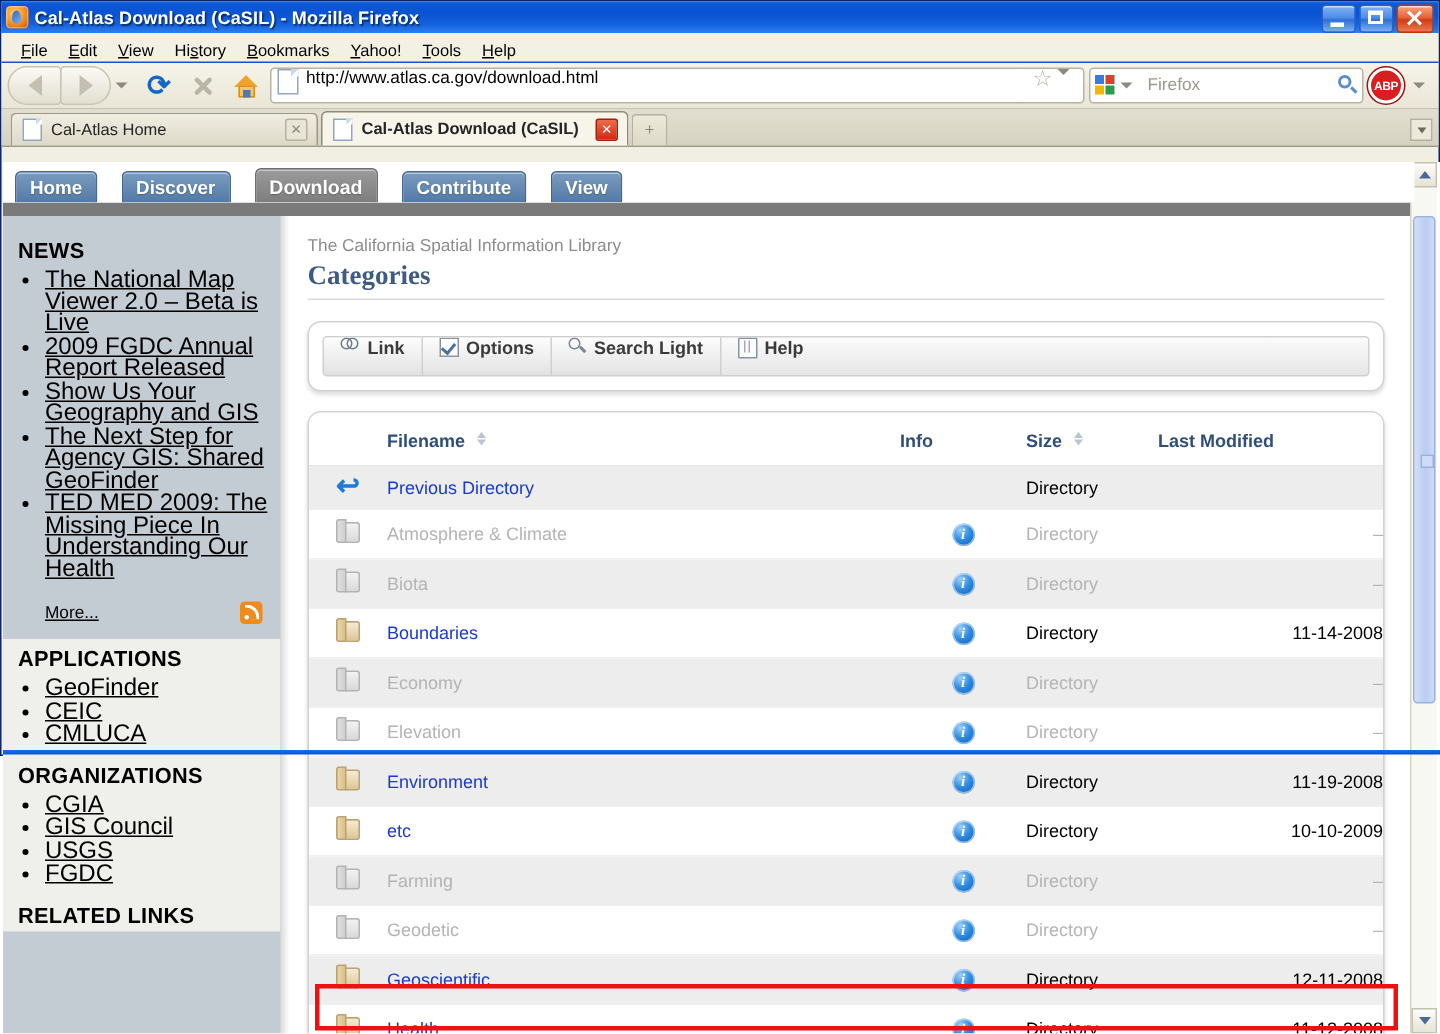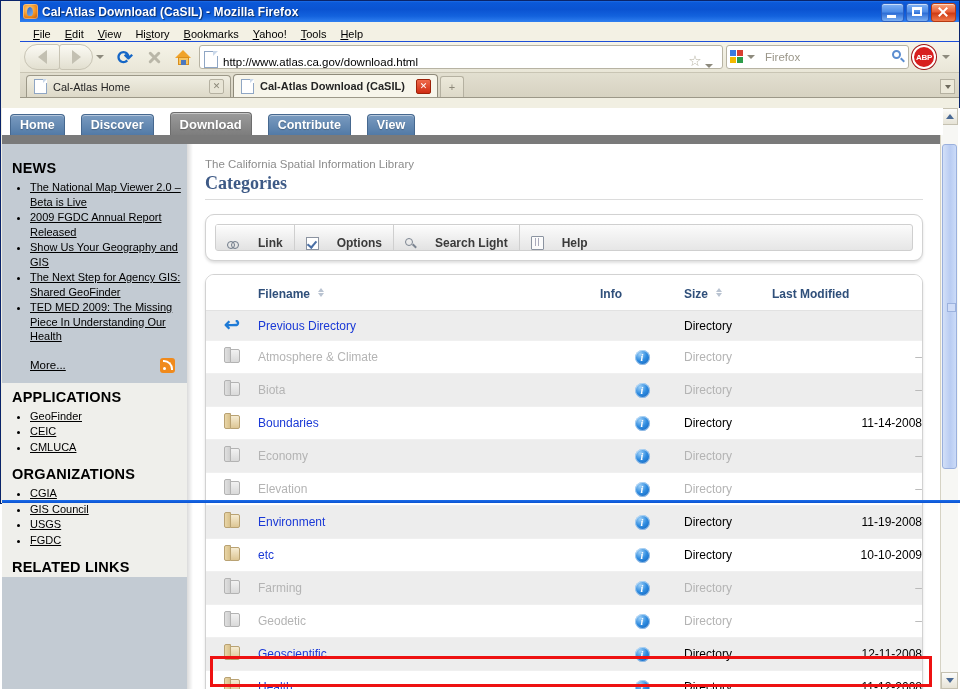--- a/index.html
+++ b/index.html
@@ -2,21 +2,21 @@
 <html><head>
 <meta charset="utf-8">
 <style>
   html,body{margin:0;padding:0;}
   body{
     width:960px;height:689px;overflow:hidden;
     font-family:"Liberation Sans", sans-serif;
     background:#ffffff;
     -webkit-font-smoothing:antialiased;
   }
-  .app{position:relative;width:960px;height:504px;box-sizing:border-box;border:1px solid #0a246a;background:#f1efe2;padding-left:19px;}
+  .app{position:relative;width:960px;height:504px;box-sizing:border-box;border:1px solid #0a246a;background:#f1efe2;}
 
   
   .titlebar{
     height:21px;
     background:linear-gradient(to bottom,#1c6ce8 0%,#0b58d8 8%,#0a53d2 40%,#1362dd 72%,#2f7ff0 100%);
     display:flex;align-items:center;padding:0 2px 0 3px;position:relative;
   }
   .title-ico{width:15px;height:15px;border-radius:3px;margin-right:4px;position:relative;flex:0 0 auto;
     background:radial-gradient(circle at 40% 35%,#ffd27f 0%,#ef8b1c 55%,#b4510a 100%);
     box-shadow:inset 0 0 0 1px rgba(255,255,255,.35);}
@@ -52,21 +52,21 @@
   .tinydd{width:0;height:0;border-left:4px solid transparent;border-right:4px solid transparent;border-top:4px solid #8d8a7d;margin:0 5px 0 3px;}
   .iconbtn{width:26px;height:24px;display:flex;align-items:center;justify-content:center;position:relative;}
   .reload{font-size:19px;color:#1566c6;font-weight:bold;line-height:1;}
   .stopx{position:relative;width:15px;height:15px;}
   .stopx:before,.stopx:after{content:"";position:absolute;left:0;top:6px;width:15px;height:3px;background:#b9b6a8;border-radius:2px;}
   .stopx:before{transform:rotate(45deg);} .stopx:after{transform:rotate(-45deg);}
   .homeico{width:17px;height:15px;position:relative;}
   .homeico .roof{position:absolute;left:0;top:0;width:0;height:0;border-left:8.5px solid transparent;border-right:8.5px solid transparent;border-bottom:8px solid #f0a32a;}
   .homeico .body{position:absolute;left:3px;top:7px;width:11px;height:8px;background:#f6c462;border:1px solid #d98e1c;box-sizing:border-box;}
   .homeico .door{position:absolute;left:6px;top:10px;width:5px;height:5px;background:#4b78c0;}
-  .urlbar{flex:1;height:22px;background:#fff;border:1px solid #b7b3a3;border-radius:3px;display:flex;align-items:flex-end;padding:0 4px;min-width:0;}
+  .urlbar{flex:1;height:22px;background:#fff;border:1px solid #b7b3a3;border-radius:3px;display:flex;align-items:flex-start;padding:0 4px;min-width:0;}
   .pageico{width:12px;height:15px;background:#fff;border:1px solid #8fa6c4;position:relative;flex:0 0 auto;margin-right:5px;}
   .pageico:after{content:"";position:absolute;right:-1px;top:-1px;border-left:5px solid #c9d8ea;border-bottom:5px solid #fff;}
   .urltext{flex:1;font-size:11.5px;color:#000;white-space:nowrap;overflow:hidden;}
   .star{width:14px;height:14px;position:relative;flex:0 0 auto;color:#b6b2a2;font-size:15px;line-height:13px;text-align:center;}
   .searchbar{width:175px;height:22px;background:#fff;border:1px solid #b7b3a3;border-radius:3px;display:flex;align-items:center;padding:0 3px;flex:0 0 auto;}
   .gicon{width:14px;height:14px;position:relative;flex:0 0 auto;}
   .gicon i{position:absolute;width:6px;height:6px;display:block;}
   .gicon i:nth-child(1){left:0;top:0;background:#3a7ae0;}
   .gicon i:nth-child(2){left:7px;top:0;background:#d93f32;}
   .gicon i:nth-child(3){left:0;top:7px;background:#f2b800;}
@@ -106,37 +106,37 @@
     background:linear-gradient(to bottom,#7a9bc0,#527aa6);color:#fff;font-size:12.5px;font-weight:bold;
     box-shadow:inset 0 1px 0 rgba(255,255,255,.45);border:1px solid #46688f;border-bottom:none;text-shadow:0 1px 1px rgba(0,0,0,.25);}
   .stab.active{background:linear-gradient(to bottom,#9b9b9b,#7d7d7d);border-color:#6d6d6d;height:22px;font-size:13px;}
   .sitebar{height:9px;background:#7a7a7a;}
 
   .pagebody{display:flex;}
   .sidebar{width:185px;background:#c3cbd3;min-height:500px;position:relative;padding:10px 0 0 0;box-sizing:border-box;}
   .sidebar .shadow{position:absolute;right:-6px;top:0;width:6px;height:100%;background:linear-gradient(to right,rgba(0,0,0,.14),rgba(0,0,0,0));}
   .sect{font-size:14.5px;font-weight:bold;color:#000;padding:6px 0 2px 10px;letter-spacing:.2px;}
   .sidebar ul{margin:2px 0 6px 0;padding-left:28px;list-style:disc;}
-  .sidebar li{font-size:11px;color:#000;margin-bottom:1px;line-height:14.5px;}
+  .sidebar li{font-size:16px;color:#000;margin-bottom:1px;line-height:14.5px;}
   .sidebar li a,.morelink{color:#000;text-decoration:underline;}
   .moreRow{display:flex;align-items:center;justify-content:space-between;padding:8px 12px 10px 28px;}
   .morelink{font-size:11.5px;}
   .rss{width:15px;height:15px;background:#f08a1c;border-radius:3px;position:relative;}
   .rss:before{content:"";position:absolute;left:3px;bottom:3px;width:3px;height:3px;background:#fff;border-radius:50%;}
   .rss:after{content:"";position:absolute;left:3px;bottom:3px;width:8px;height:8px;border:2px solid #fff;border-left:none;border-bottom:none;
     border-radius:0 9px 0 0;}
   .sidebar .lower{background:#efefeb;}
 
   .content{flex:1;padding:14px 20px 0 18px;box-sizing:border-box;}
   .crumb{font-size:11.5px;color:#8c8c8c;margin-bottom:3px;}
   .h1{font-family:"Liberation Serif",serif;font-size:18px;color:#3e5a86;font-weight:bold;padding-bottom:5px;border-bottom:1px solid #dcdcdc;margin:0 0 14px 0;}
 
   .panel{border:1px solid #d2d2d2;border-radius:9px;background:#fff;box-shadow:0 2px 3px rgba(0,0,0,.13);padding:9px;margin-bottom:13px;}
   .toolbar{display:flex;align-items:stretch;height:25px;background:linear-gradient(to bottom,#fbfbfb,#e6e6e6);border:1px solid #cfcfcf;border-radius:3px;overflow:hidden;}
-  .tbtn{display:flex;align-items:flex-end;gap:18px;padding:0 11px;font-size:12px;font-weight:bold;color:#3a3a3a;border-right:1px solid #cfcfcf;white-space:nowrap;}
+  .tbtn{display:flex;align-items:flex-start;gap:5px;padding:0 11px;font-size:12px;font-weight:bold;color:#3a3a3a;border-right:1px solid #cfcfcf;white-space:nowrap;}
   .tbtn:last-child{border-right:none;}
   .tbtn.raised{background:linear-gradient(to bottom,#fdfdfd,#e2e2e2);box-shadow:inset 0 1px 0 #fff;}
   .tbtn.flat{background:transparent;}
   .ico-link{width:13px;height:9px;position:relative;flex:0 0 auto;}
   .ico-link:before,.ico-link:after{content:"";position:absolute;top:0;width:8px;height:8px;border:1.6px solid #6f7a88;border-radius:5px;box-sizing:border-box;}
   .ico-link:before{left:0;} .ico-link:after{left:4px;}
   .ico-chk{width:11px;height:11px;border:1px solid #8b93a0;background:#fff;position:relative;flex:0 0 auto;}
   .ico-chk:after{content:"";position:absolute;left:2px;top:1px;width:4px;height:7px;border:solid #4a6fa5;border-width:0 2px 2px 0;transform:rotate(40deg);}
   .ico-mag{width:12px;height:12px;position:relative;flex:0 0 auto;}
   .ico-mag:before{content:"";position:absolute;left:0;top:0;width:8px;height:8px;border:1.6px solid #7b8490;border-radius:50%;box-sizing:border-box;}

